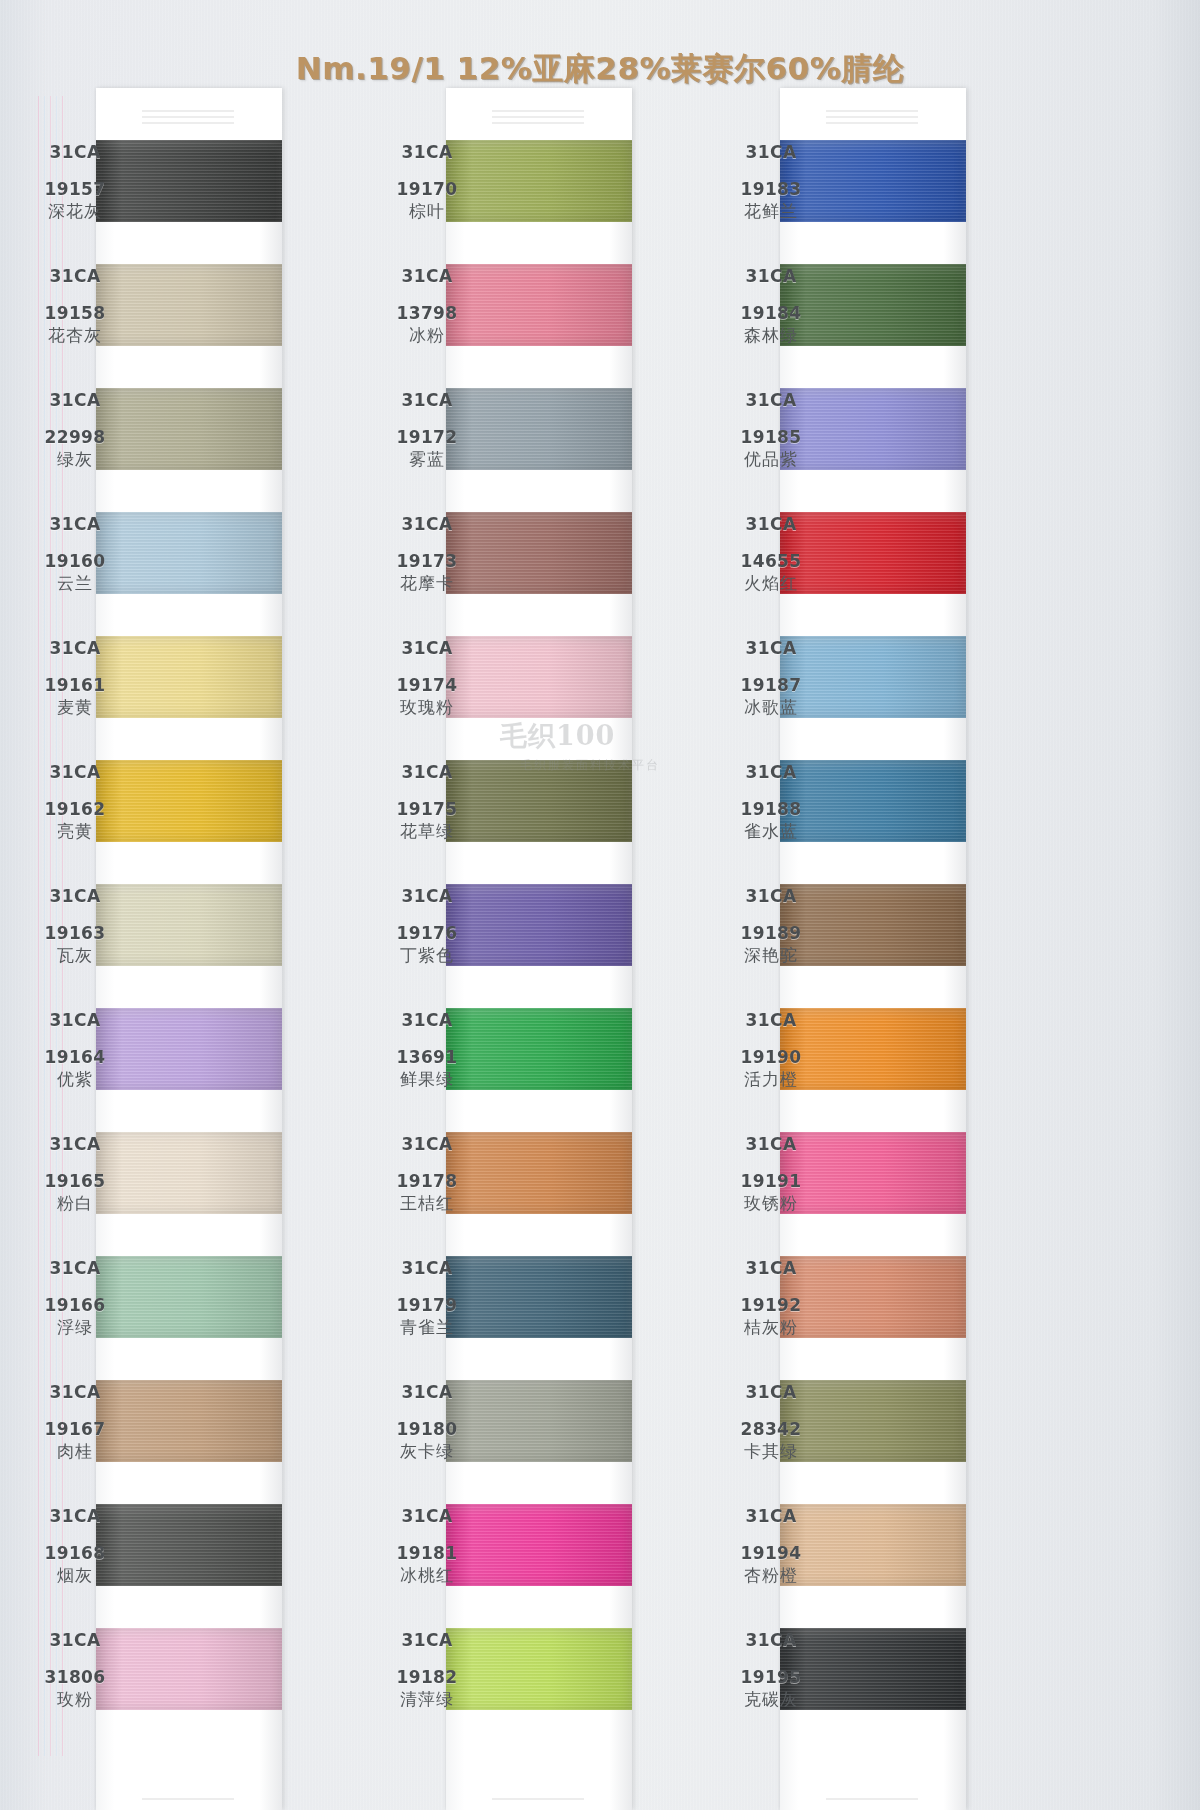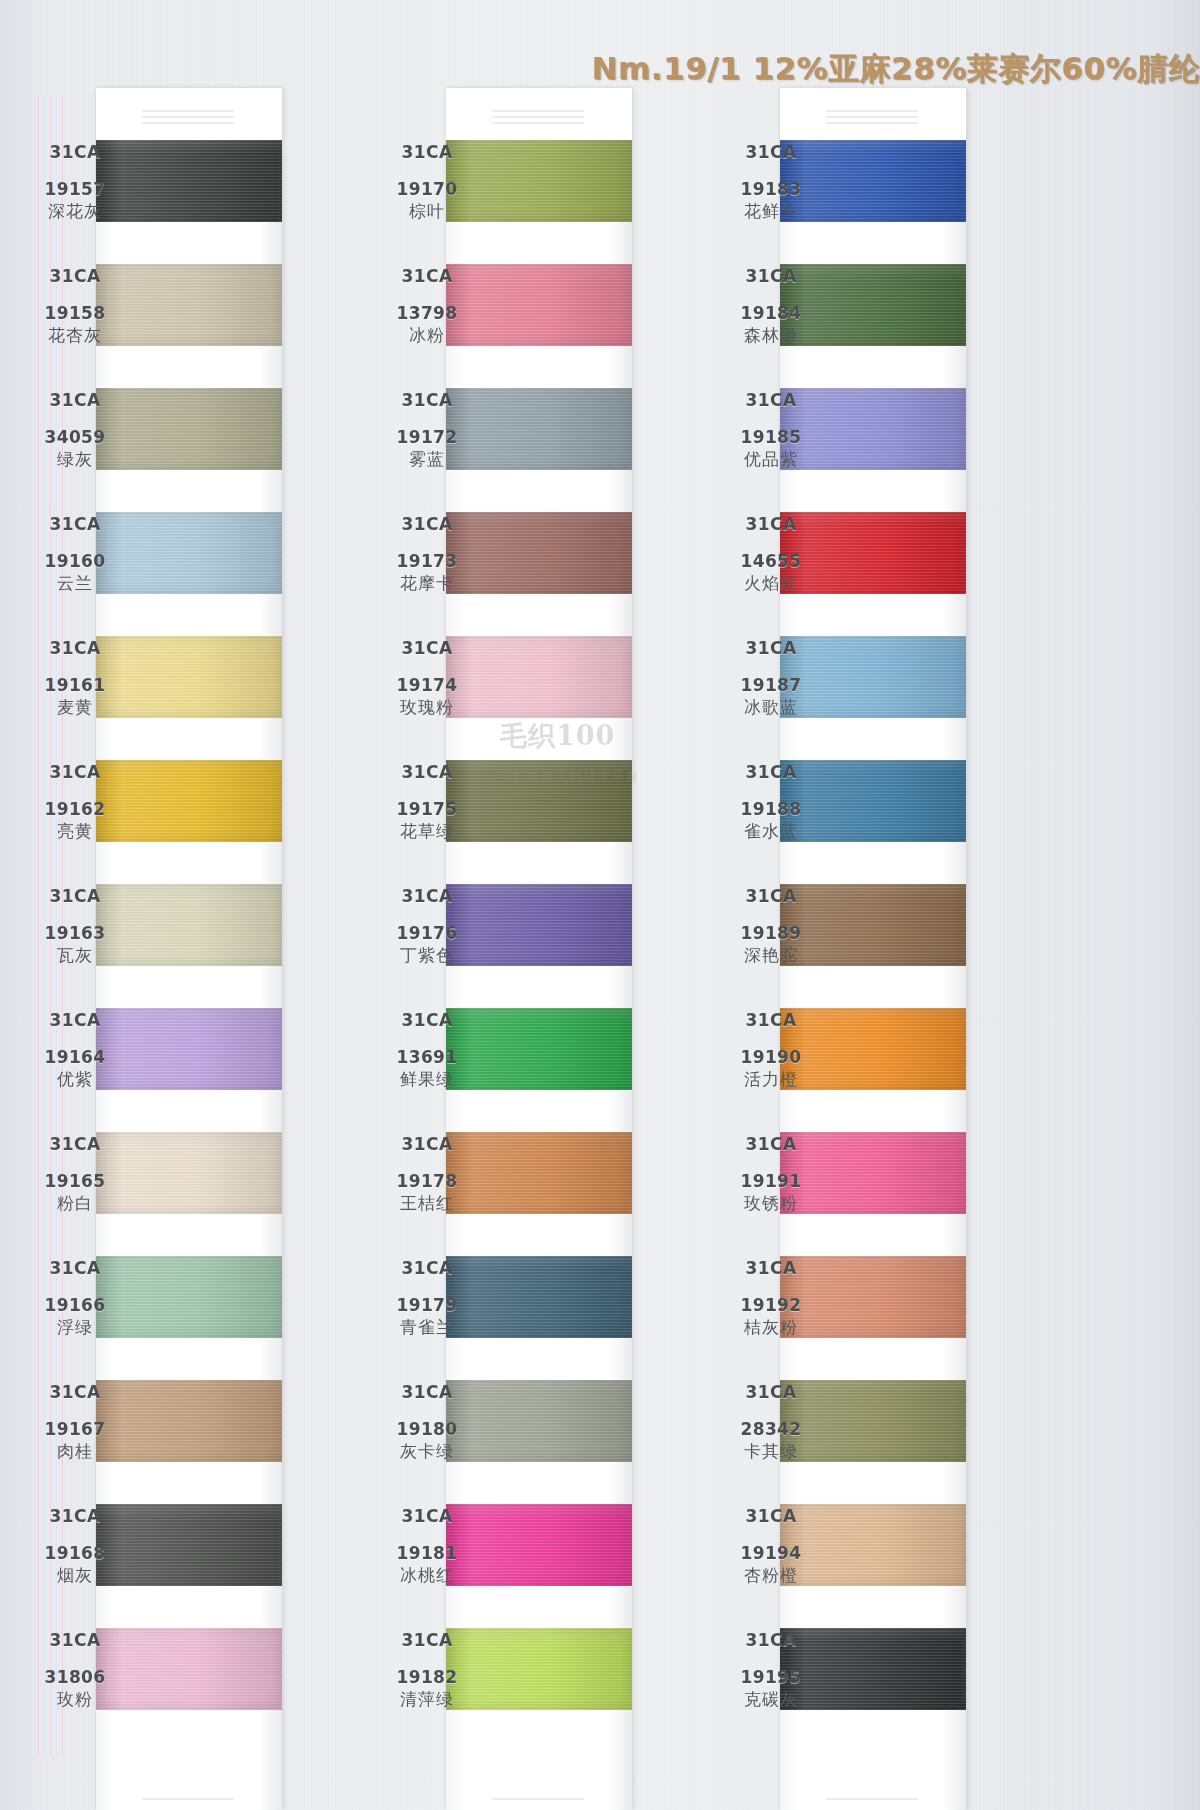--- a/index.html
+++ b/index.html
@@ -22,21 +22,21 @@
     background-image:
       repeating-linear-gradient(90deg, rgba(255,255,255,0.05) 0 1px, rgba(0,0,0,0.012) 1px 3px);
     opacity:.7;
   }
   
   .reg-lines{ position:absolute; left:36px; top:96px; width:40px; height:1660px; }
   .reg-lines i{ position:absolute; top:0; bottom:0; width:1px; opacity:.55; }
 
   .title{
     position:absolute; top:48px; left:0; width:1200px;
-    text-align:right;
+    text-align:center;
     font-family:"DejaVu Sans", sans-serif;
     font-weight:bold;
     font-size:31px;
     letter-spacing:.5px;
     color:#bc9463;
     text-shadow:1px 1px 0 rgba(120,90,55,.45), 2px 2px 2px rgba(0,0,0,.10);
     white-space:nowrap;
   }
 
   
@@ -125,22 +125,23 @@
     font-weight:bold;
     color:#8c8f92;
     letter-spacing:1px;
     white-space:nowrap;
   }
   .watermark .wm-sub{
     font-family:"DejaVu Sans", sans-serif;
     font-size:12px;
     color:#8c8f92;
     letter-spacing:2px;
-    margin-top:14px;
+    margin-top:3px;
     white-space:nowrap;
+    text-align:center;
   }
 </style>
 </head>
 <body>
 
 <div class="scan-bg"></div>
 <div class="scan-noise"></div>
 <div class="reg-lines" id="reg-lines">
     <i style="left: 2px; background: rgb(240, 182, 207);"></i>
     <i style="left: 8px; background: rgb(207, 226, 242);"></i>
@@ -344,21 +345,21 @@
     <div class="num">19157</div>
     <div class="name">深花灰</div>
   </div>
 <div class="label" style="left: 0px; top: 267px;">
     <div class="code">31CA</div>
     <div class="num">19158</div>
     <div class="name">花杏灰</div>
   </div>
 <div class="label" style="left: 0px; top: 391px;">
     <div class="code">31CA</div>
-    <div class="num">34059</div>
+    <div class="num">22998</div>
     <div class="name">绿灰</div>
   </div>
 <div class="label" style="left: 0px; top: 515px;">
     <div class="code">31CA</div>
     <div class="num">19160</div>
     <div class="name">云兰</div>
   </div>
 <div class="label" style="left: 0px; top: 639px;">
     <div class="code">31CA</div>
     <div class="num">19161</div>

